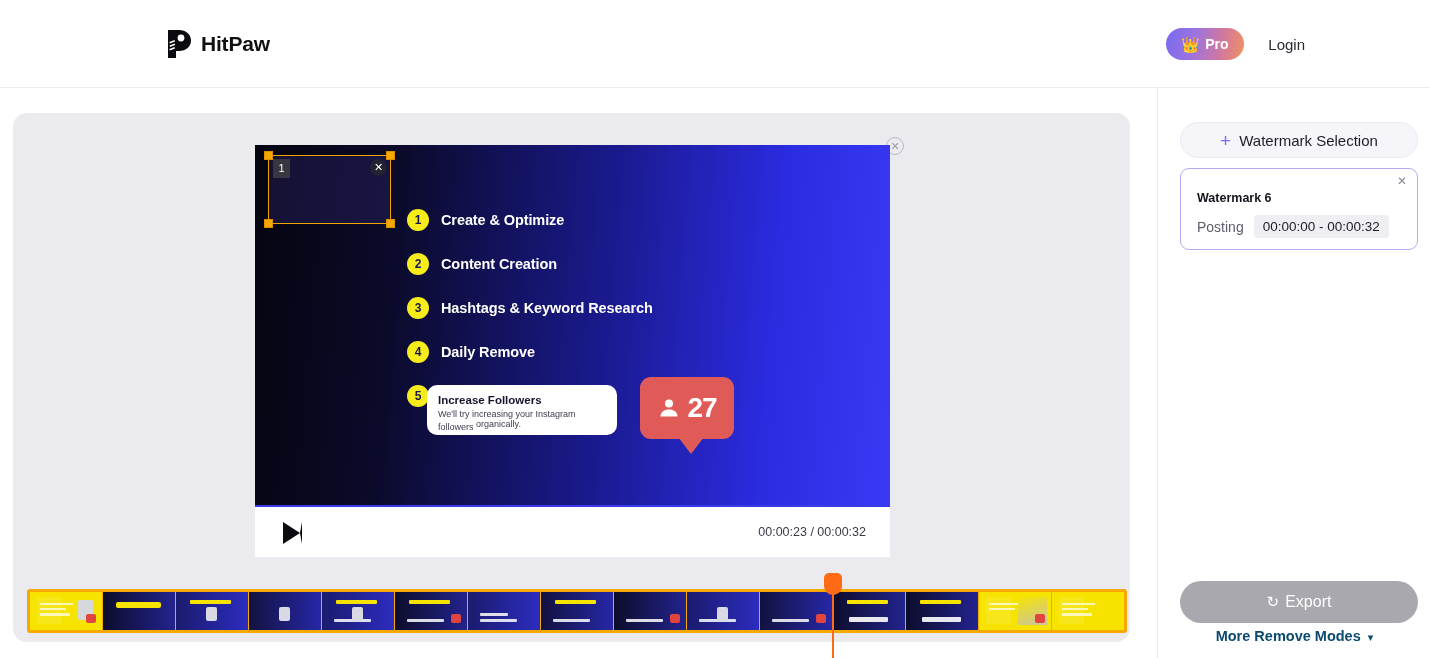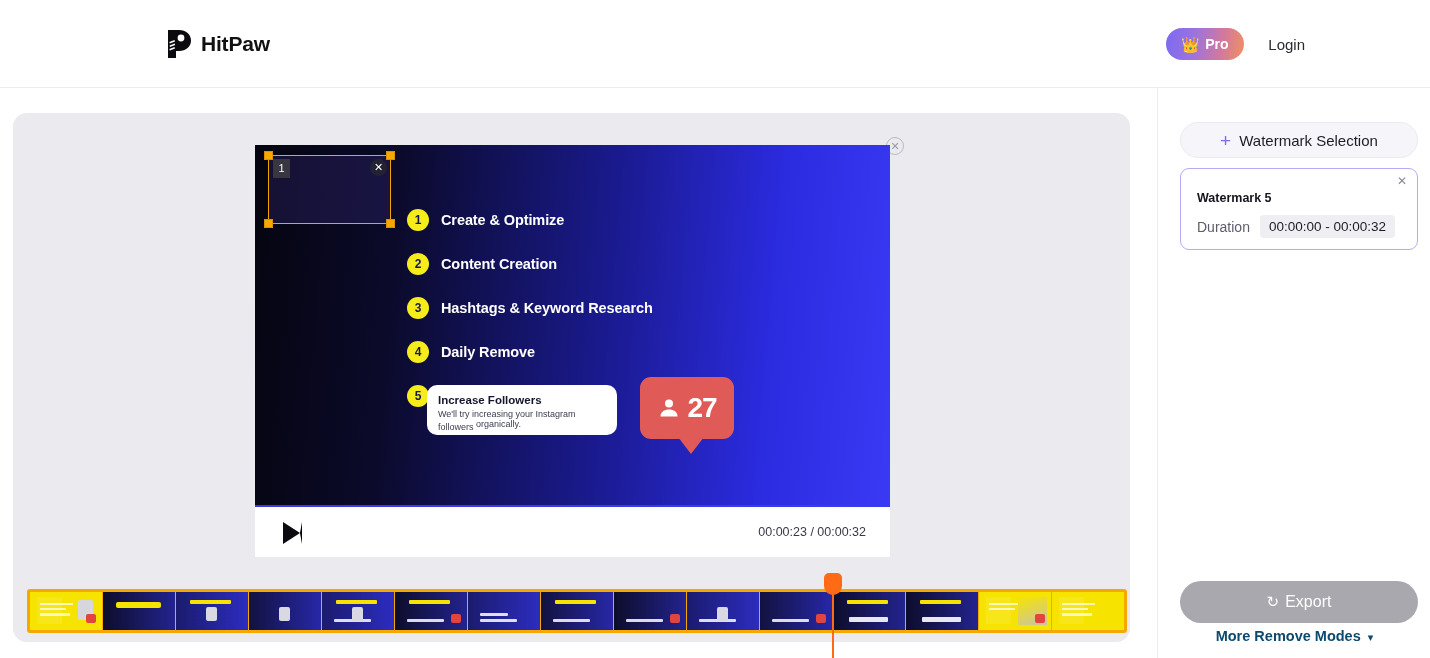--- a/index.html
+++ b/index.html
@@ -499,23 +499,23 @@
 
 <div class="sidebar">
 
   <div class="wm-select-btn">
     <span class="plus-icon">+</span>
     <span class="wm-select-label">Watermark Selection</span>
   </div>
 
   <div class="wm-card">
     <button class="wm-card-close">✕</button>
-    <div class="wm-card-title">Watermark 5</div>
+    <div class="wm-card-title">Watermark 6</div>
     <div class="wm-duration-row">
-      <span class="wm-duration-label">Duration</span>
+      <span class="wm-duration-label">Posting</span>
       <span class="wm-duration-value">00:00:00 - 00:00:32</span>
     </div>
   </div>
 
   <button class="export-btn">
     <span class="export-spinner">↻</span>
     <span>Export</span>
   </button>
 
   <div class="more-modes">

